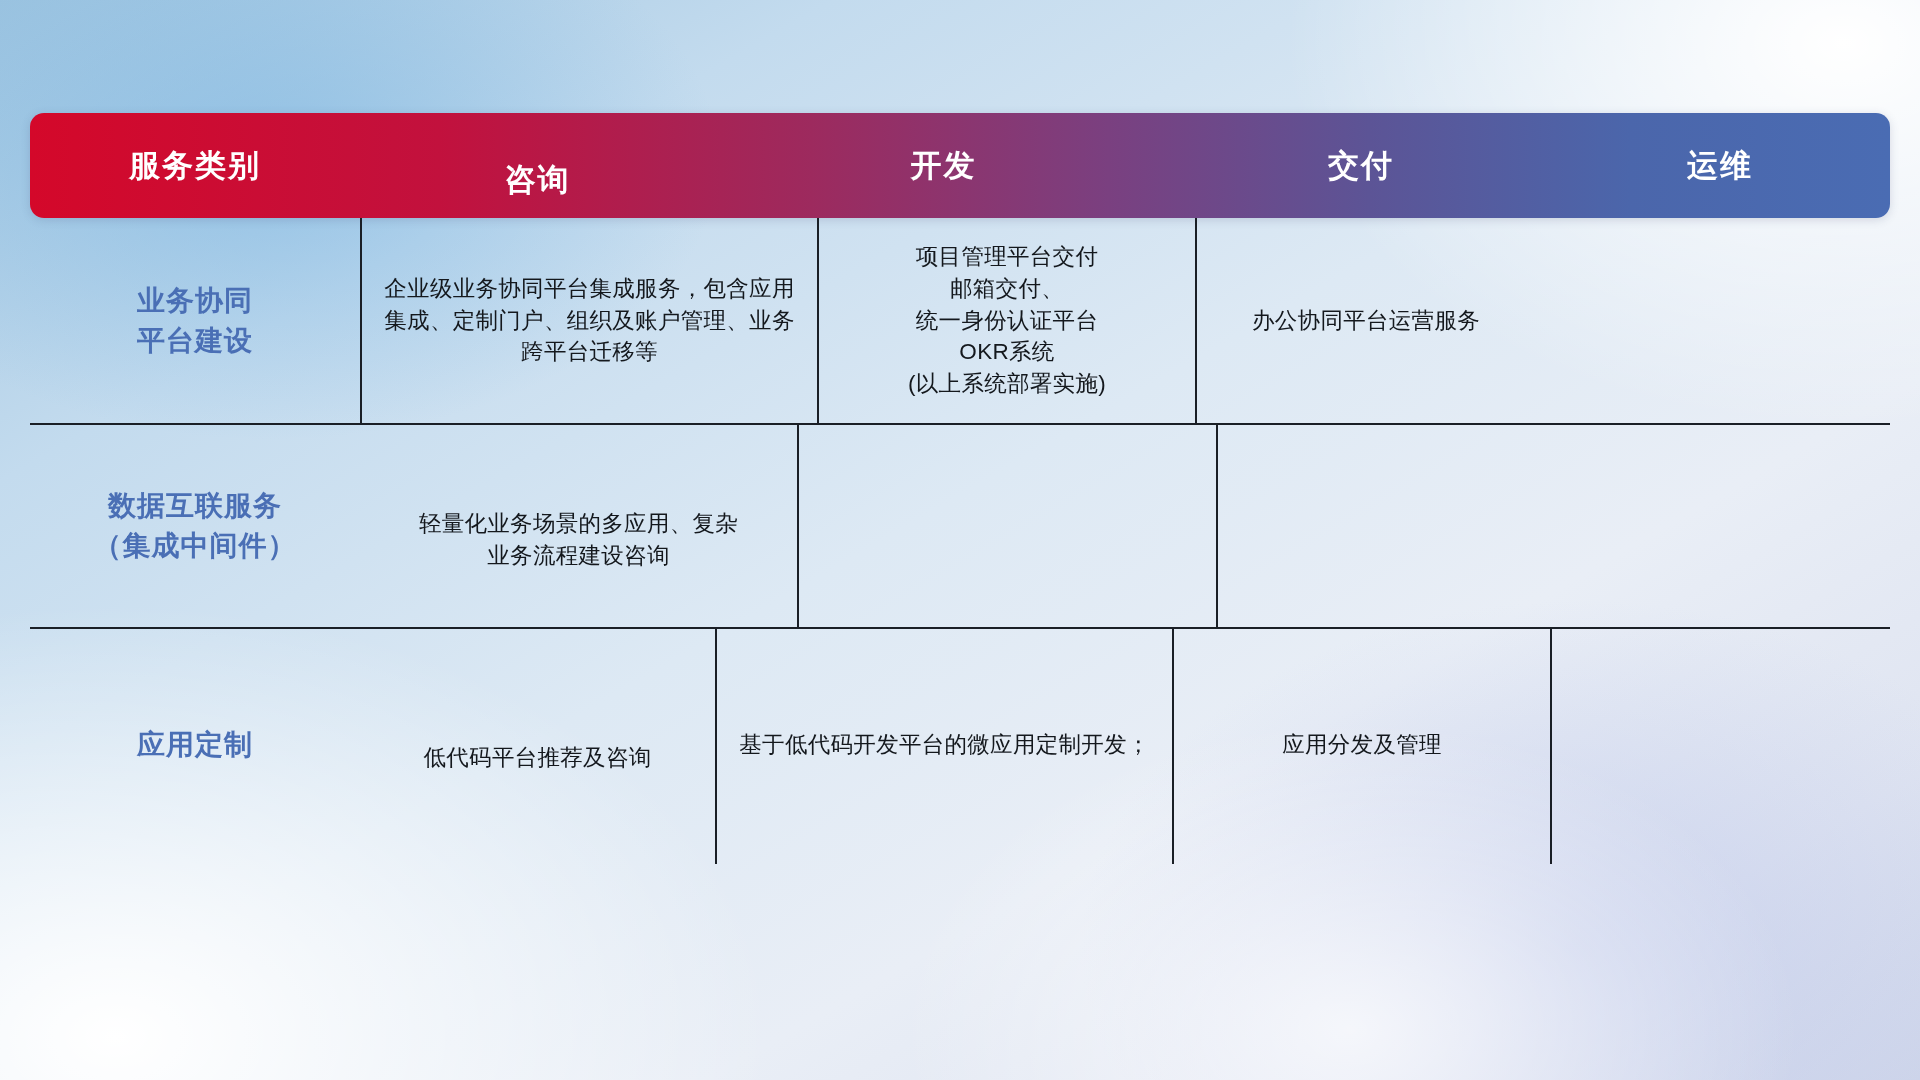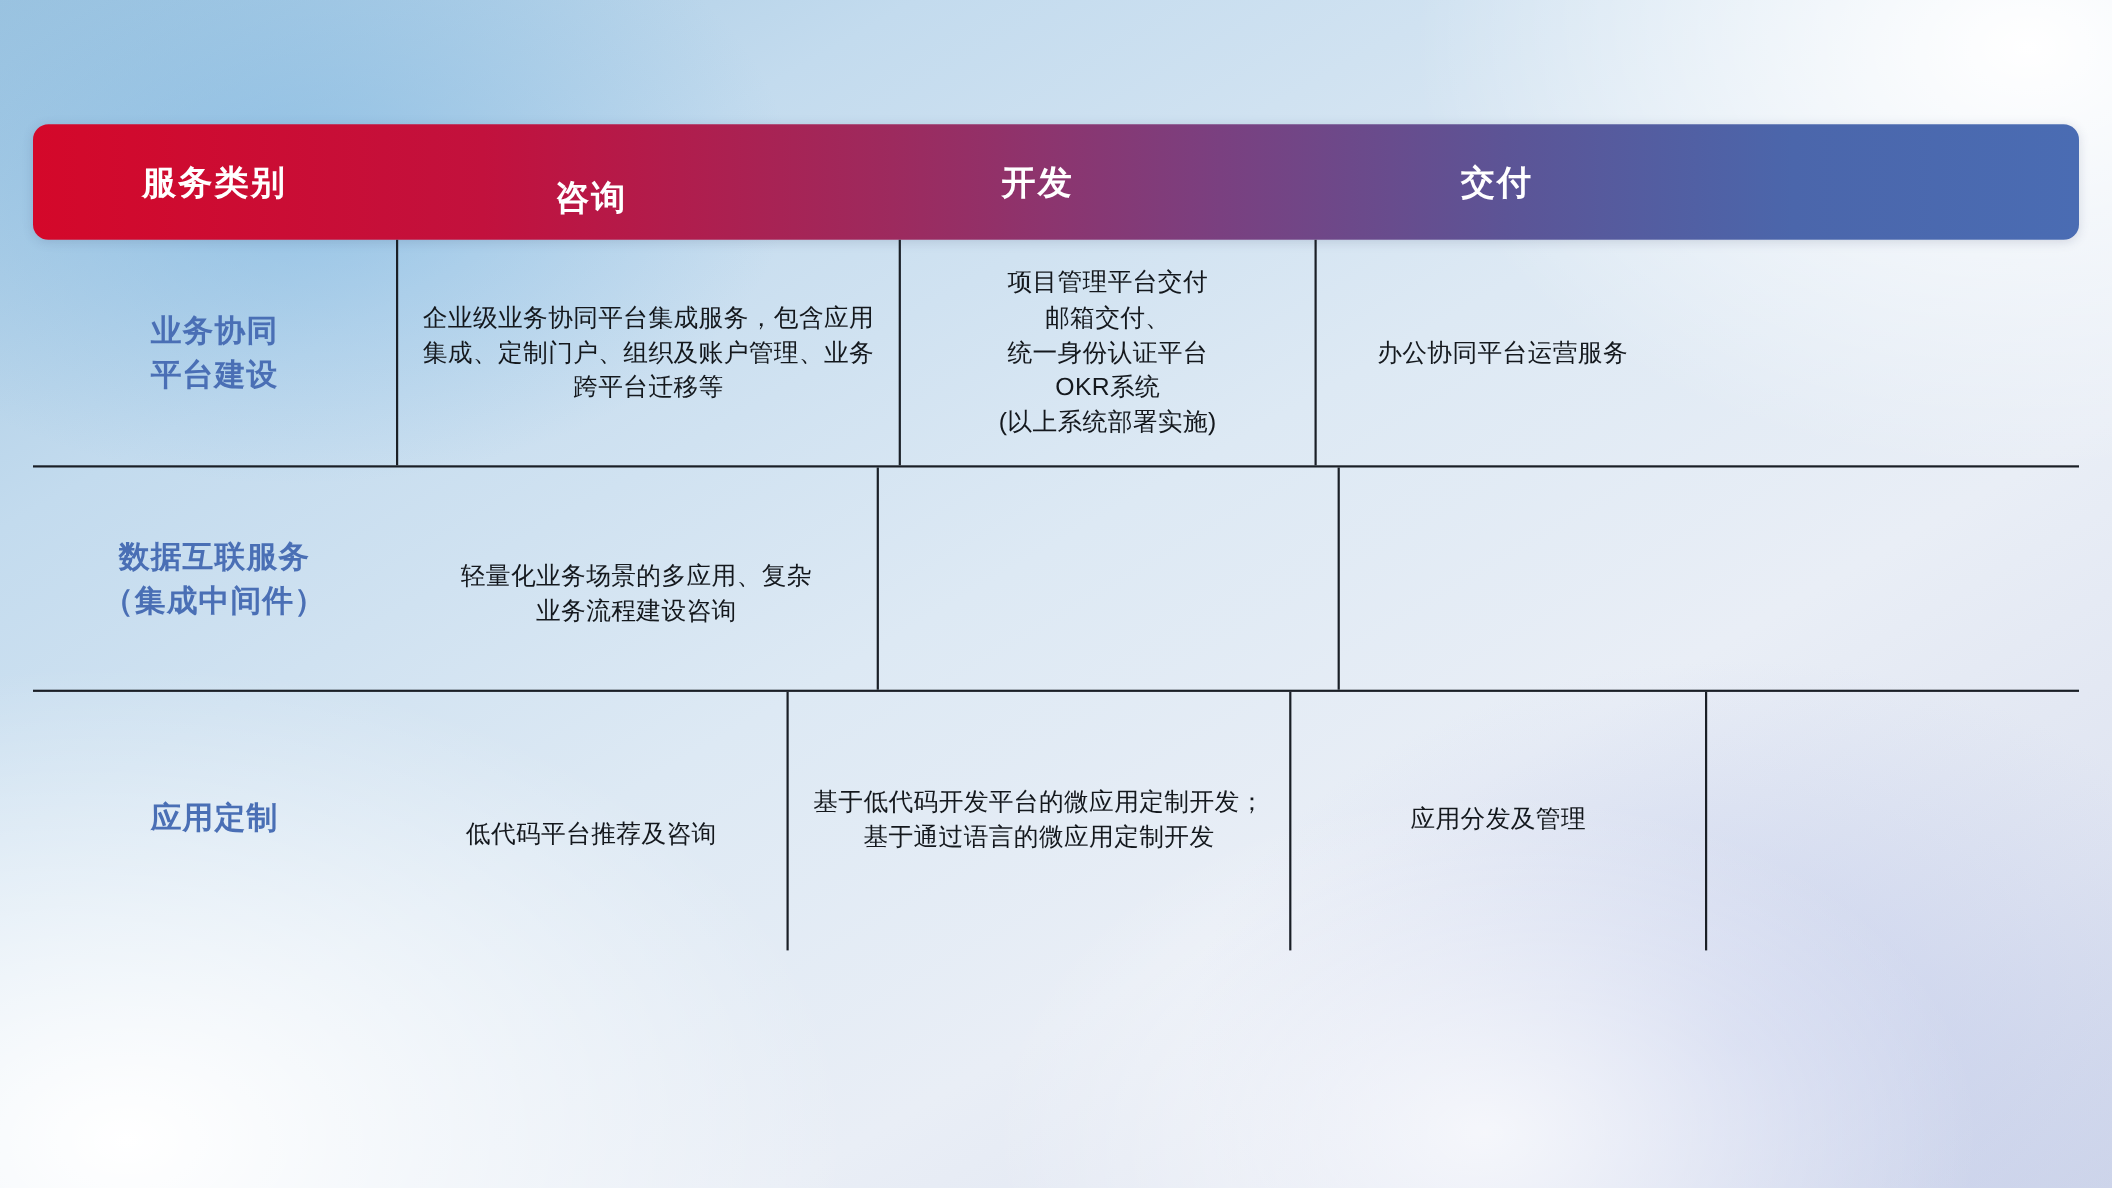--- a/index.html
+++ b/index.html
@@ -70,20 +70,21 @@
   <div class="glow-b"></div>
   <div class="glow-c"></div>
 
   <div class="table-wrap">
 
     <div class="thead">
       <div class="th c1">服务类别</div>
       <div class="th c2">咨询</div>
       <div class="th c3">开发</div>
       <div class="th c4">交付</div>
+      <div class="th c5">运维</div>
     </div>
 
     <div class="tbody">
 
       <div class="trow r1">
         <div class="td cat c1">
             <div>
               <span class="cellline">业务协同</span>
               <span class="cellline">平台建设</span>
             </div>
@@ -140,21 +141,20 @@
             </div>
           </div>
         <div class="td c2">
             <div>
               <span class="cellline">低代码平台推荐及咨询</span>
             </div>
           </div>
         <div class="td c3 bl">
             <div>
               <span class="cellline">基于低代码开发平台的微应用定制开发；</span>
-              <span class="cellline">基于通过语言的微应用定制开发</span>
             </div>
           </div>
         <div class="td c4 bl">
             <div>
               <span class="cellline">应用分发及管理</span>
             </div>
           </div>
         <div class="td c5 bl">
             <div>
               <span class="cellline"></span>

